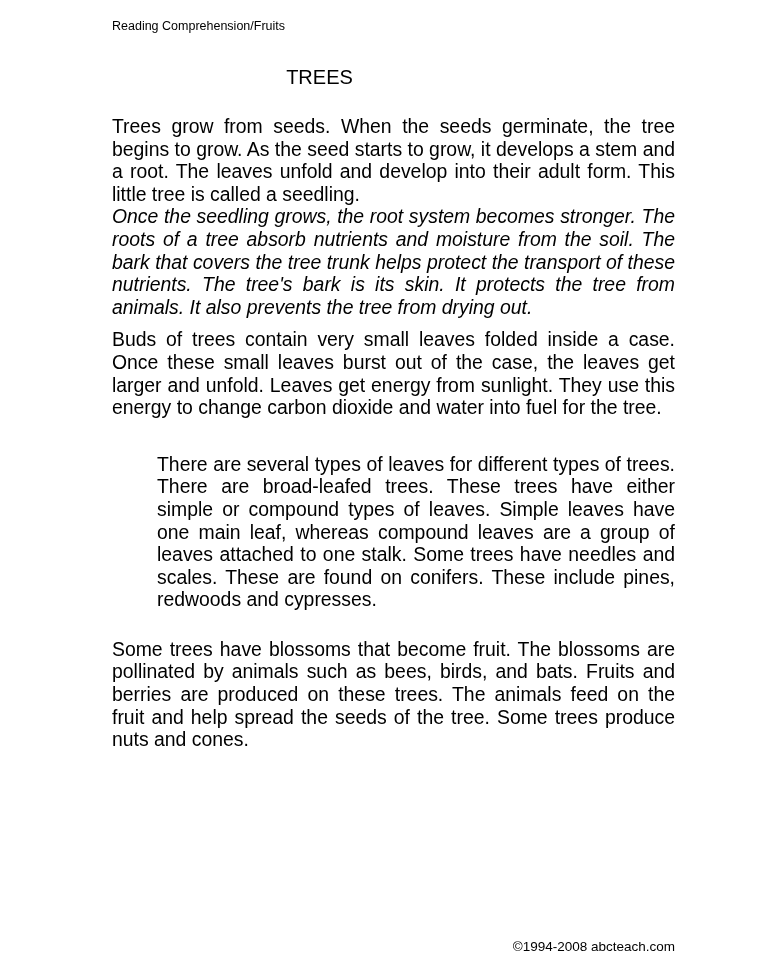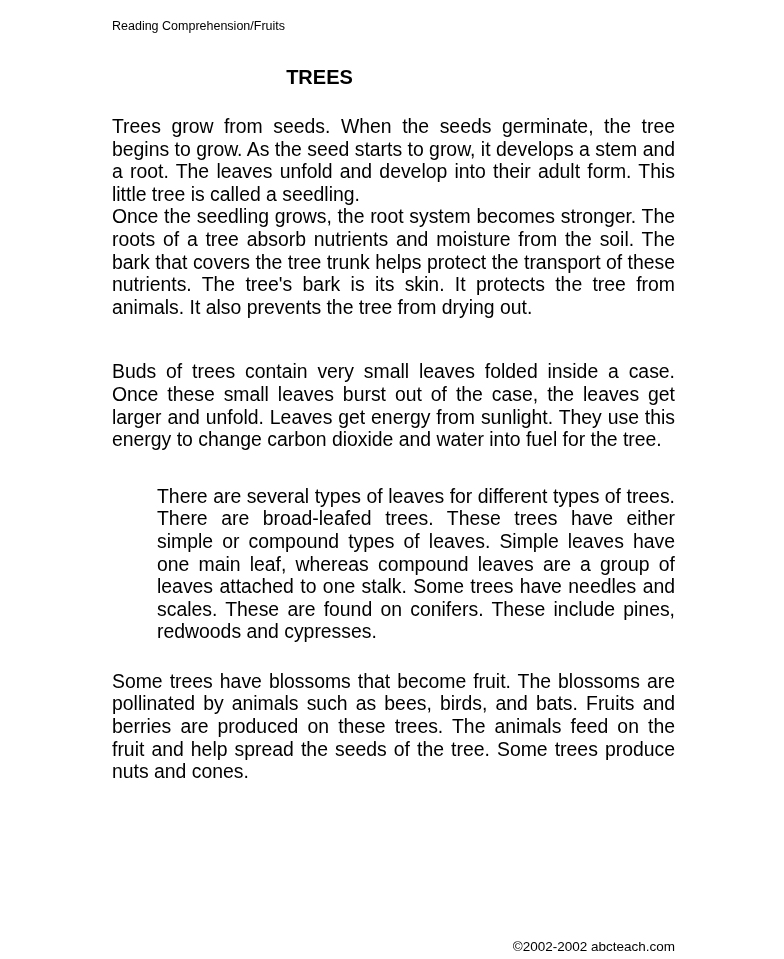--- a/index.html
+++ b/index.html
@@ -22,38 +22,38 @@
       font-size: 12.5px;
       line-height: 15px;
     }
     .page-title {
       position: absolute;
       left: 0;
       width: 639px;
       top: 64px;
       text-align: center;
       font-size: 20px;
-      font-weight: bold;
+      font-weight: normal;
       line-height: 26px;
       margin: 0;
     }
     .article {
       position: absolute;
       left: 112px;
       top: 115px;
       width: 563px;
     }
     .paragraph {
       margin: 0;
       font-size: 19.4px;
       line-height: 22.6px;
       text-align: justify;
     }
     .p1 { }
-    .p2 { margin-bottom: 42px; }
+    .p2 { margin-bottom: 10px; font-style: italic; }
     .p3 { margin-bottom: 34px; }
     .p4 { margin-bottom: 27px; margin-left: 45px; }
     .page-footer {
       position: absolute;
       right: 109px;
       top: 939px;
       font-size: 13.5px;
       line-height: 16px;
     }
   </style>
@@ -65,13 +65,13 @@
 <h1 class="page-title">TREES</h1>
 
 <div class="article">
   <p class="paragraph p1">Trees grow from seeds. When the seeds germinate, the tree begins to grow. As the seed starts to grow, it develops a stem and a root. The leaves unfold and develop into their adult form. This little tree is called a seedling.</p>
   <p class="paragraph p2">Once the seedling grows, the root system becomes stronger. The roots of a tree absorb nutrients and moisture from the soil. The bark that covers the tree trunk helps protect the transport of these nutrients. The tree's bark is its skin. It protects the tree from animals. It also prevents the tree from drying out.</p>
   <p class="paragraph p3">Buds of trees contain very small leaves folded inside a case. Once these small leaves burst out of the case, the leaves get larger and unfold. Leaves get energy from sunlight. They use this energy to change carbon dioxide and water into fuel for the tree.</p>
   <p class="paragraph p4">There are several types of leaves for different types of trees. There are broad-leafed trees. These trees have either simple or compound types of leaves. Simple leaves have one main leaf, whereas compound leaves are a group of leaves attached to one stalk. Some trees have needles and scales. These are found on conifers. These include pines, redwoods and cypresses.</p>
   <p class="paragraph p5">Some trees have blossoms that become fruit. The blossoms are pollinated by animals such as bees, birds, and bats. Fruits and berries are produced on these trees. The animals feed on the fruit and help spread the seeds of the tree. Some trees produce nuts and cones.</p>
 </div>
 
-<div class="page-footer">©2002-2002 abcteach.com</div>
+<div class="page-footer">©1994-2008 abcteach.com</div>
 
 </body></html>

